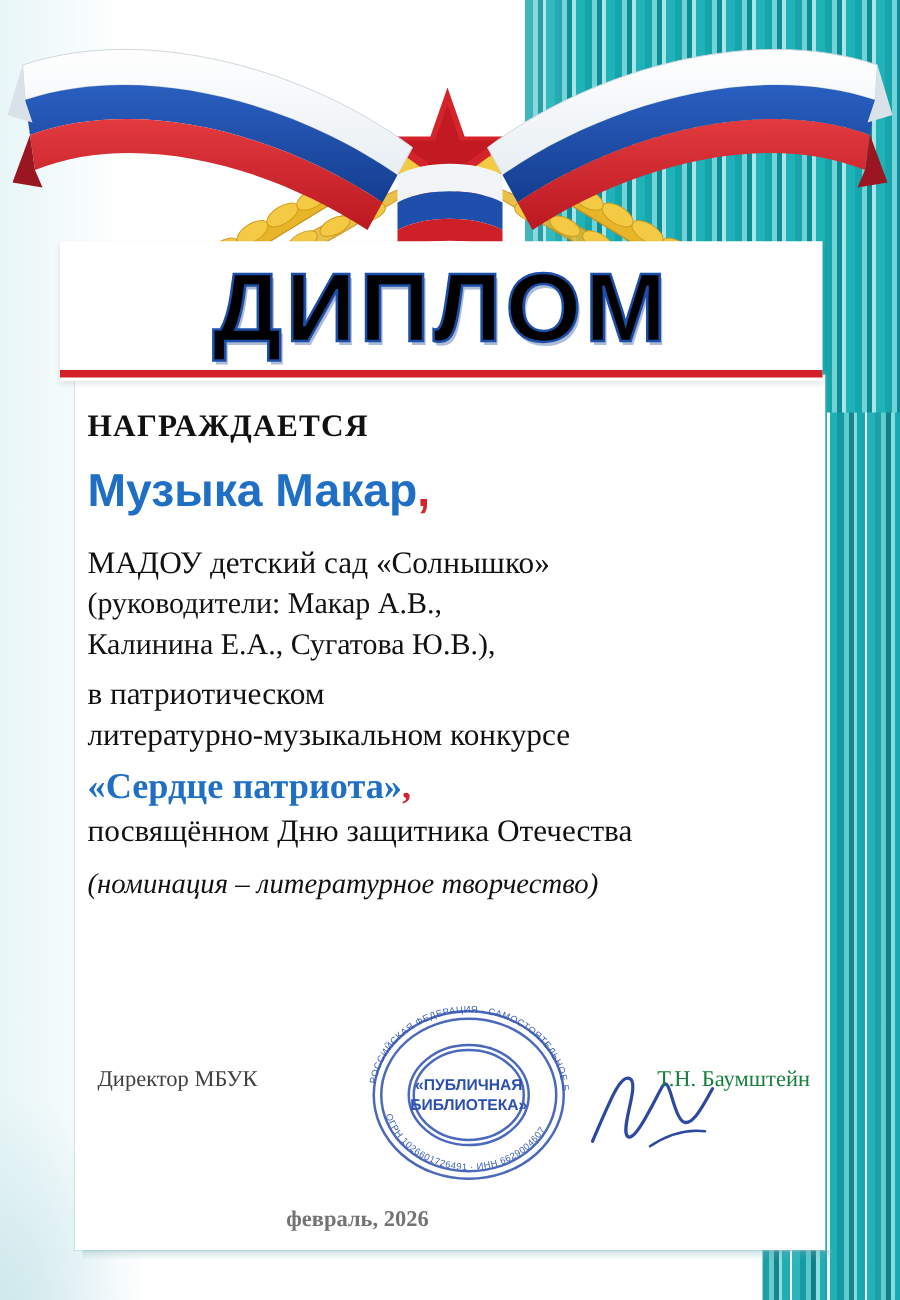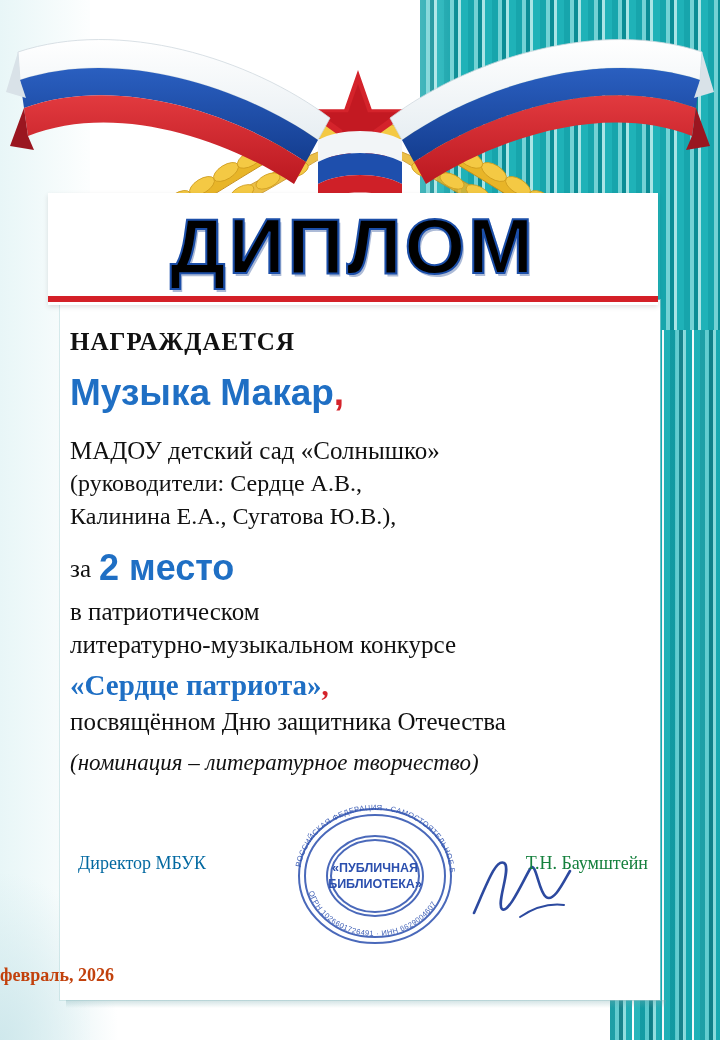--- a/index.html
+++ b/index.html
@@ -277,21 +277,21 @@
     width: 570px;
     height: 110px;
   }
   .sign-left {
     position: absolute;
     left: 0;
     top: 5px;
     width: 230px;
     font-size: 18px;
     line-height: 26px;
-    color: #0369a1;
+    color: #404040;
   }
   .sign-right {
     position: absolute;
     right: 0;
     top: 8px;
     width: 170px;
     text-align: right;
     font-size: 18px;
     color: #15803d;
   }
@@ -313,23 +313,24 @@
     width: 190px;
     height: 160px;
     color: #2b4fae;
   }
 
   .date {
     position: absolute;
     left: 0;
     top: 965px;
     width: 572px;
+    text-align: center;
     font-size: 18px;
     font-weight: bold;
-    color: #c2410c;
+    color: #737373;
   }
 </style>
 </head>
 <body>
 
 <div class="diploma">
 
   <div class="bg-teal"></div>
   <div class="bg-stripes-right"></div>
   <div class="bg-stripes-top"></div>
@@ -427,26 +428,23 @@
   </div>
 
   <div class="content">
     <div class="awarded-label">НАГРАЖДАЕТСЯ</div>
 
     <div class="recipient">
       <span>Музыка Макар</span><span class="comma">,</span>
     </div>
 
     <div class="org">МАДОУ детский сад «Солнышко»</div>
-    <div class="leaders">(руководители: Сердце А.В.,</div>
+    <div class="leaders">(руководители: Макар А.В.,</div>
     <div class="leaders">Калинина Е.А., Сугатова Ю.В.),</div>
 
-    <div class="place-row">
-      <span>за</span><span class="place-strong">2 место</span>
-    </div>
 
     <div class="contest-line1">в патриотическом</div>
     <div class="contest-line2">литературно-музыкальном  конкурсе</div>
 
     <div class="contest-name">
       <span>«Сердце патриота»</span><span class="comma">,</span>
     </div>
 
     <div class="dedication">посвящённом Дню защитника Отечества</div>
     <div class="nomination">(номинация – литературное творчество)</div>

